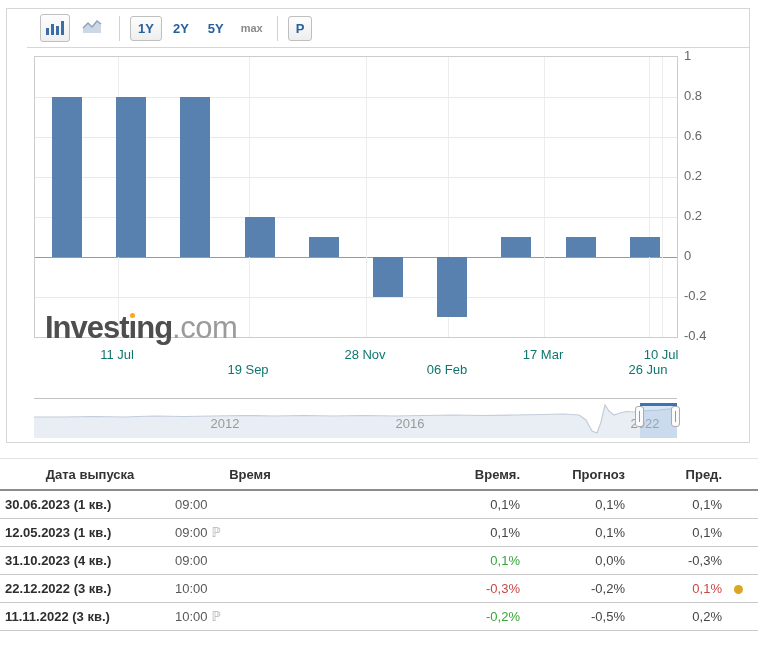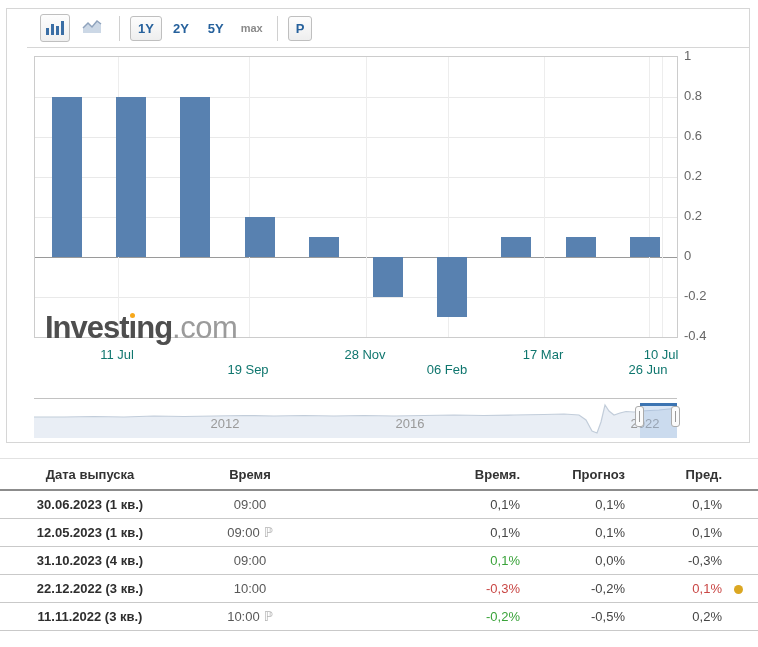--- a/index.html
+++ b/index.html
@@ -44,21 +44,21 @@
   .nav-handle::after{content:"";position:absolute;left:3px;top:4px;width:1px;height:11px;background:#999;}
   .nav-handle.left{left:601px;}
   .nav-handle.right{left:637px;}
   
   table{position:absolute;top:458px;left:0;width:758px;border-collapse:collapse;table-layout:fixed;
     font-size:13px;border-top:1px solid #e2e2e2;}
   th{font-weight:bold;color:#333;padding:8px 0 7px;border-bottom:2px solid #8c8c8c;text-align:right;}
   th.l{text-align:center;margin-left:28px;}
   th:first-child{padding-left:5px;}
   td{padding:6px 0;border-bottom:1px solid #c9c9c9;color:#454545;text-align:right;}
-  td.l{text-align:center;}
+  td.l{text-align:left;}
   td.date{font-weight:bold;color:#2e2e2e;padding-left:5px;}
   td.time{color:#585858;}
   .pmark{color:#b3b3b3;margin-left:4px;}
   .pos{color:#3aa33a;}
   .neg{color:#c94745;}
   td.dotcell{text-align:left;padding-left:12px;}
   .dot{display:inline-block;width:9px;height:9px;border-radius:50%;background:#dba722;vertical-align:middle;}
 </style>
 </head>
 <body>

